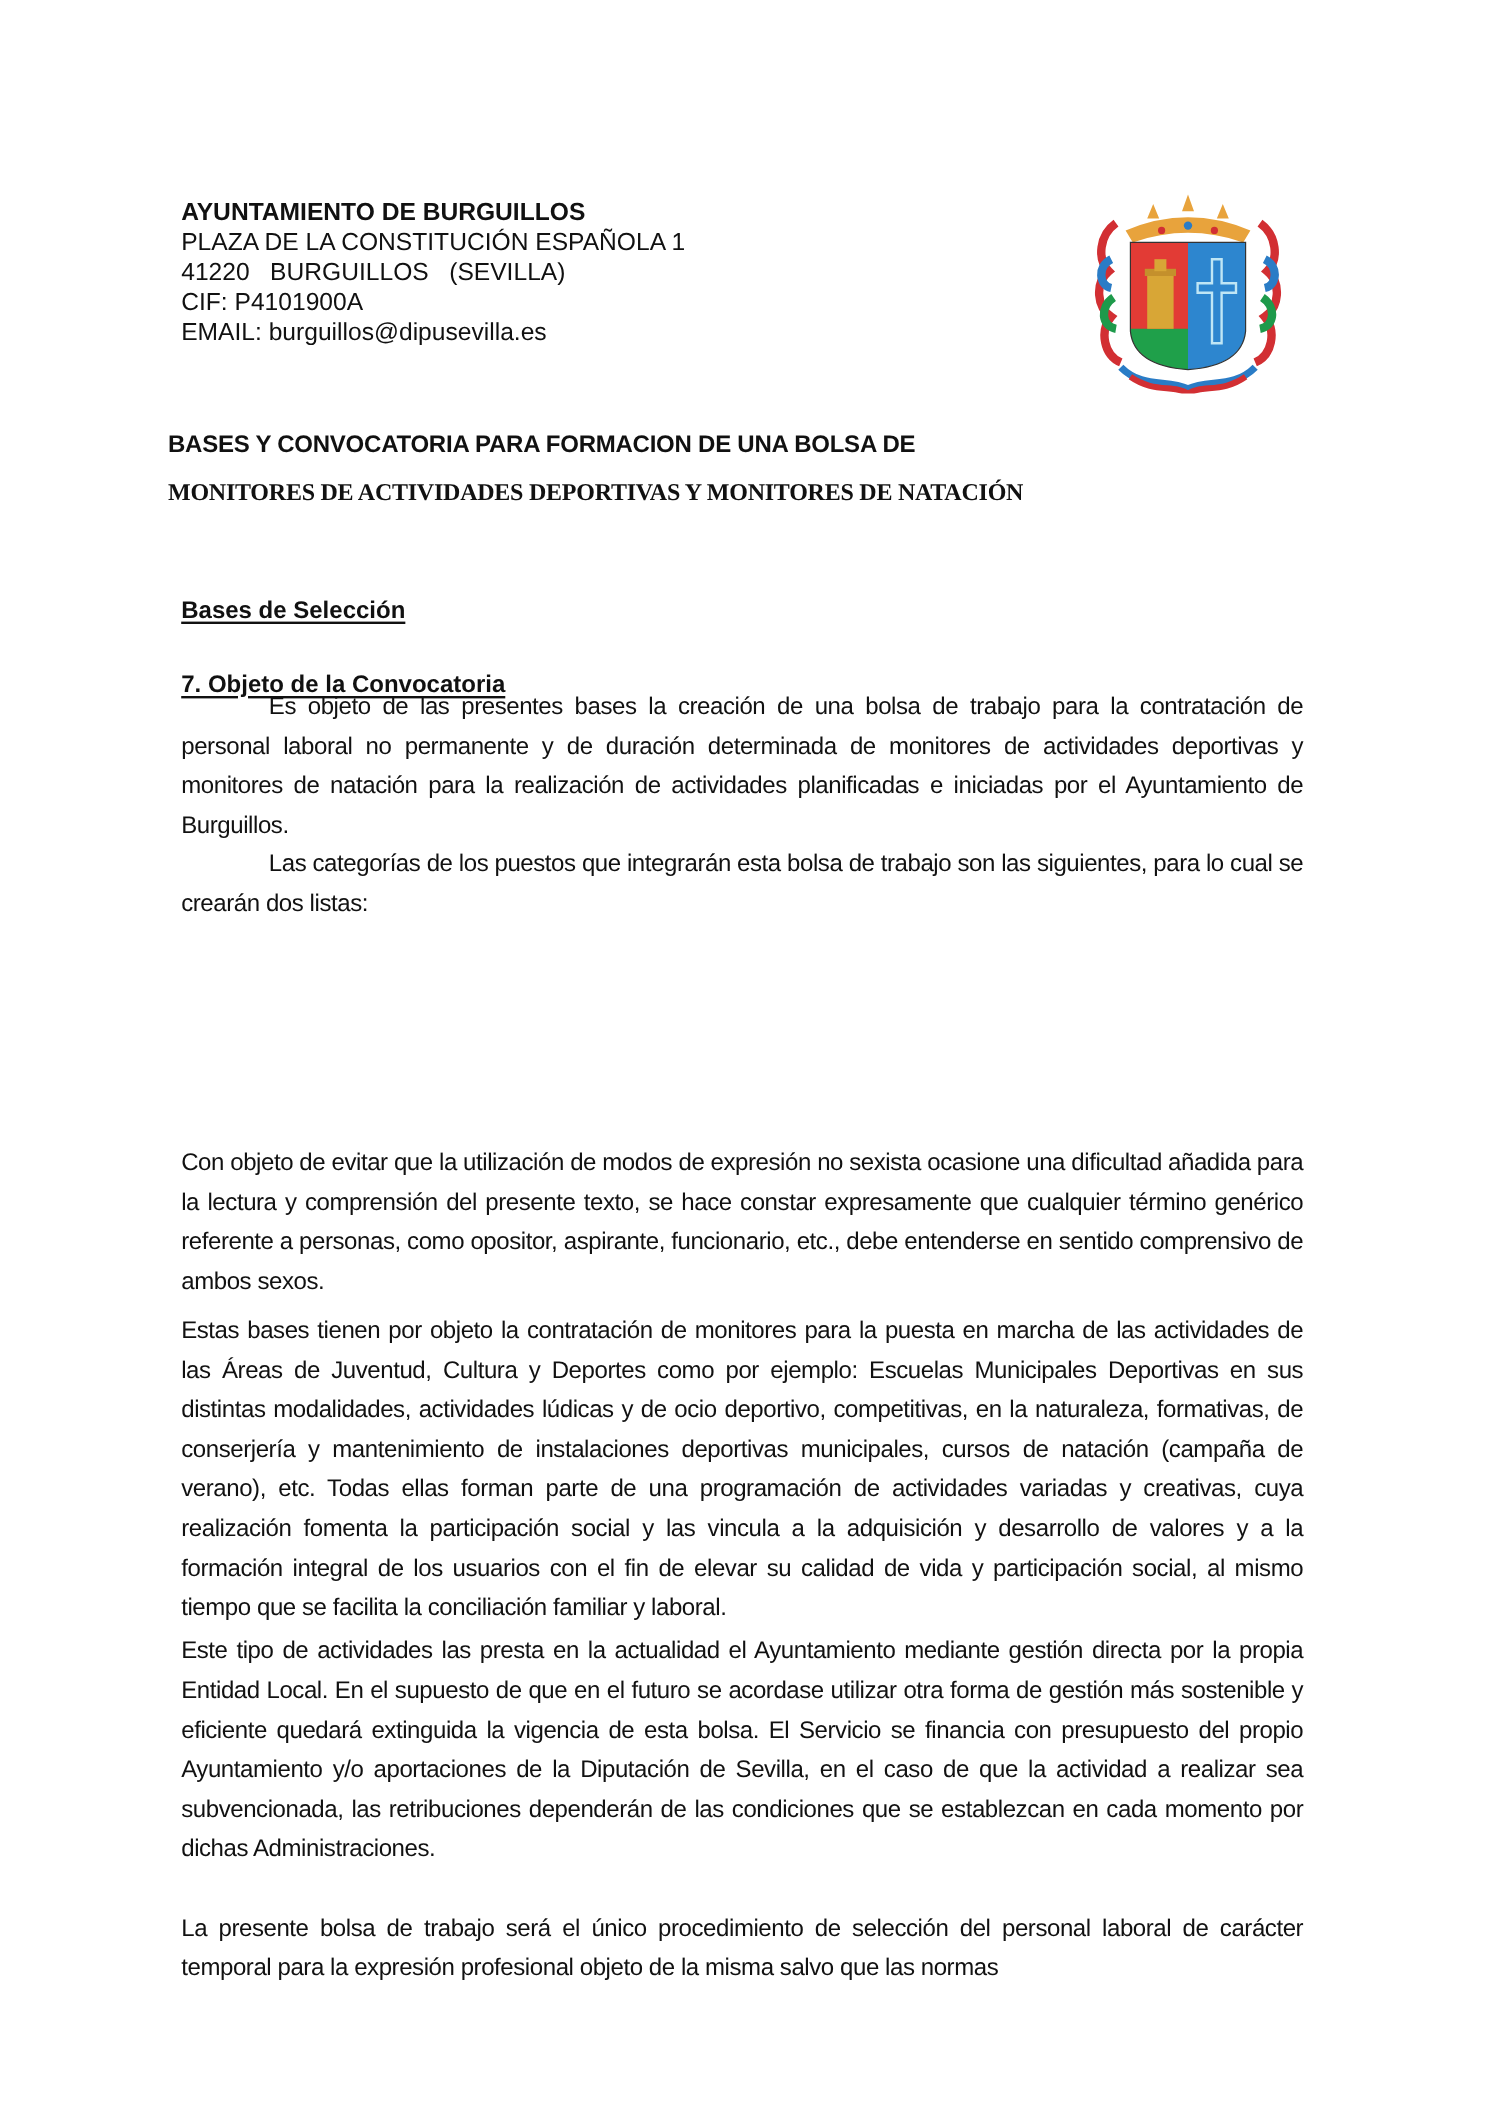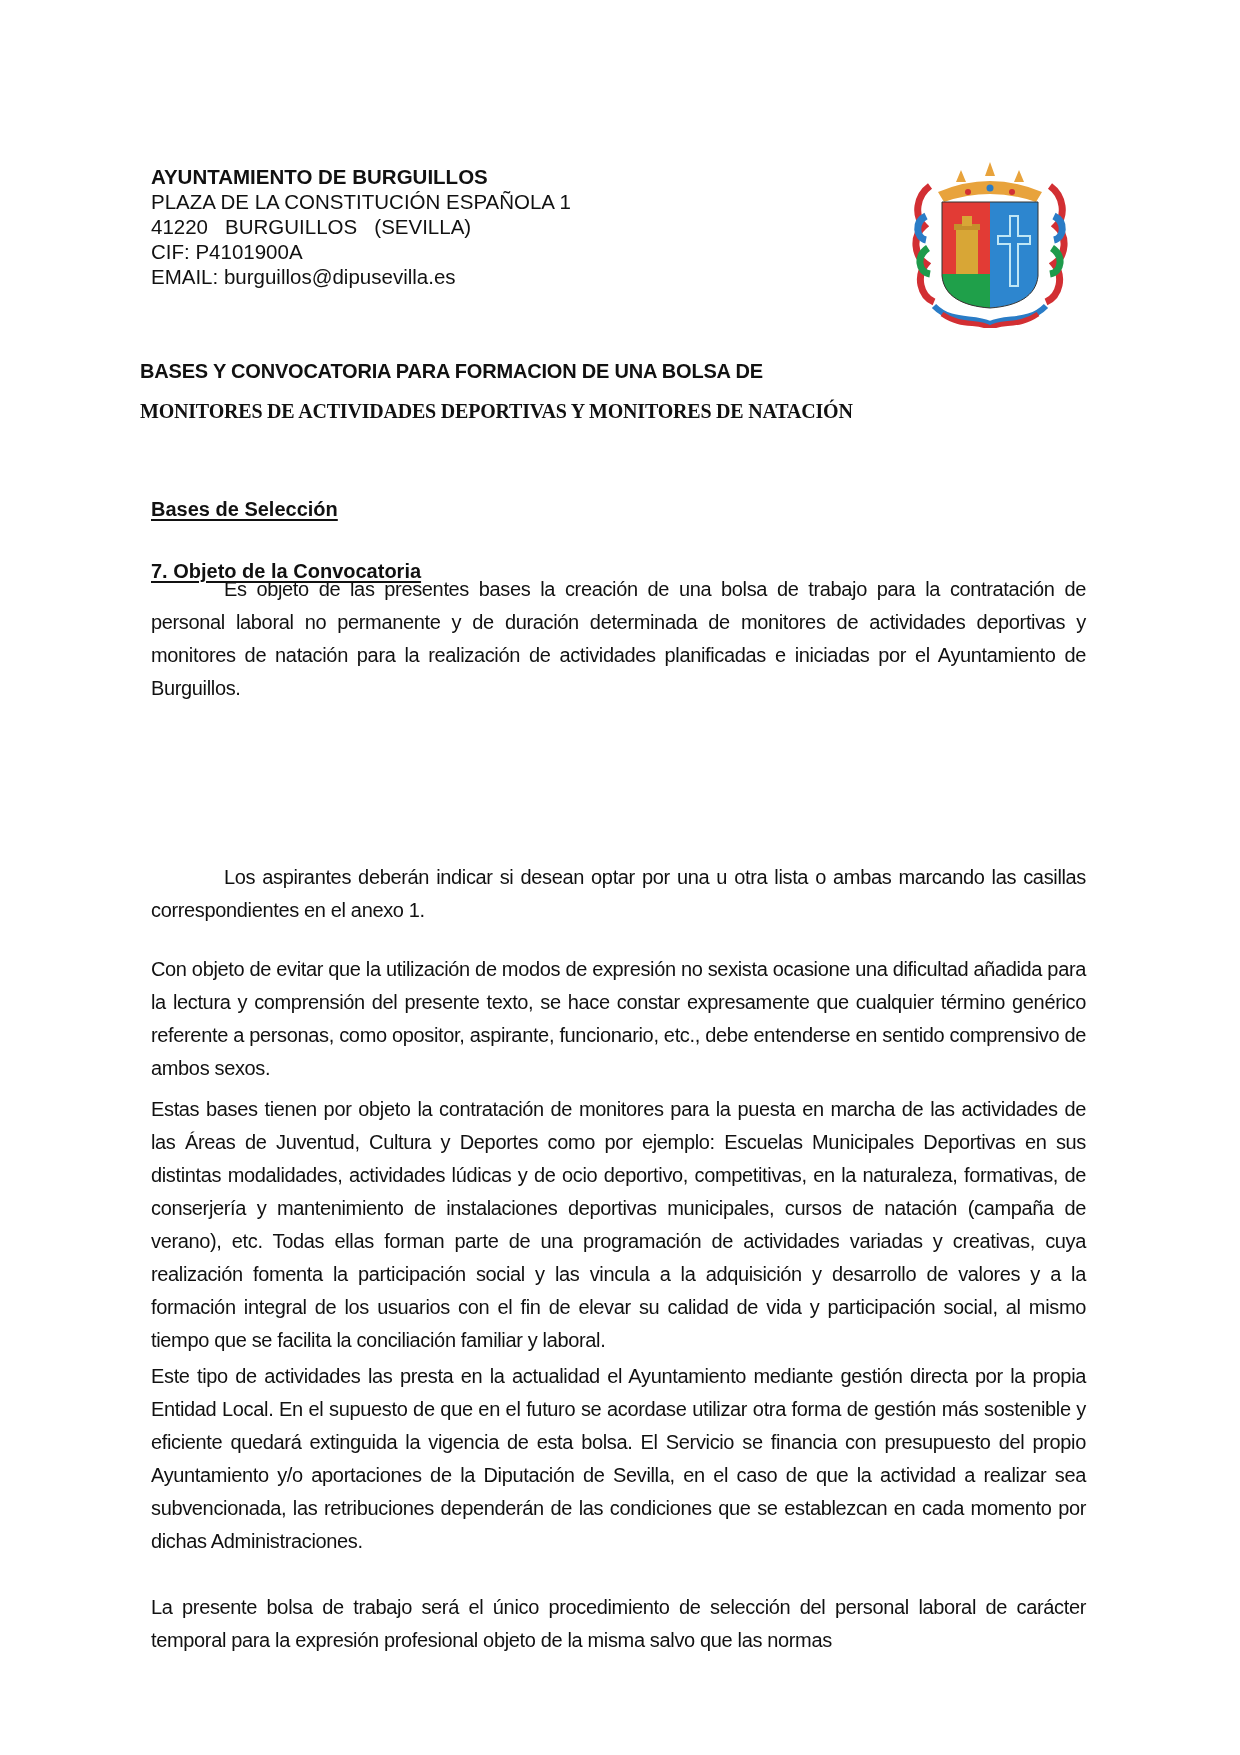--- a/index.html
+++ b/index.html
@@ -76,23 +76,23 @@
   </div>
 
   <div class="title t1">BASES Y CONVOCATORIA PARA FORMACION DE UNA BOLSA DE</div>
   <div class="title t2">MONITORES DE ACTIVIDADES DEPORTIVAS Y MONITORES DE NATACIÓN</div>
 
   <div class="heading" style="top:446px">Bases de Selección</div>
   <div class="heading" style="top:508px">7. Objeto de la Convocatoria</div>
 
   <div class="para" style="top:557px"><span class="indent"></span><span>Es objeto de las presentes bases la creación de una bolsa de trabajo para la contratación de personal laboral no permanente y de duración determinada de monitores de actividades deportivas y monitores de natación para la realización de actividades planificadas e iniciadas por el Ayuntamiento de Burguillos.</span></div>
 
+  <div class="para" style="top:688px"><span class="indent"></span><span>Las categorías de los puestos que integrarán esta bolsa de trabajo son las siguientes, para lo cual se crearán dos listas:</span></div>
 
 
-  <div class="para" style="top:845px"><span class="indent"></span><span>Los aspirantes deberán indicar si desean optar por una u otra lista o ambas marcando las casillas correspondientes en el anexo 1.</span></div>
 
   <div class="para" style="top:937px">Con objeto de evitar que la utilización de modos de expresión no sexista ocasione una dificultad añadida para la lectura y comprensión del presente texto, se hace constar expresamente que cualquier término genérico referente a personas, como opositor, aspirante, funcionario, etc., debe entenderse en sentido comprensivo de ambos sexos.</div>
 
   <div class="para" style="top:1077px">Estas bases tienen por objeto la contratación de monitores para la puesta en marcha de las actividades de las Áreas de Juventud, Cultura y Deportes como por ejemplo: Escuelas Municipales Deportivas en sus distintas modalidades, actividades lúdicas y de ocio deportivo, competitivas, en la naturaleza, formativas, de conserjería y mantenimiento de instalaciones deportivas municipales, cursos de natación (campaña de verano), etc. Todas ellas forman parte de una programación de actividades variadas y creativas, cuya realización fomenta la participación social y las vincula a la adquisición y desarrollo de valores y a la formación integral de los usuarios con el fin de elevar su calidad de vida y participación social, al mismo tiempo que se facilita la conciliación familiar y laboral.</div>
 
   <div class="para" style="top:1344px">Este tipo de actividades las presta en la actualidad el Ayuntamiento mediante gestión directa por la propia Entidad Local. En el supuesto de que en el futuro se acordase utilizar otra forma de gestión más sostenible y eficiente quedará extinguida la vigencia de esta bolsa. El Servicio se financia con presupuesto del propio Ayuntamiento y/o aportaciones de la Diputación de Sevilla, en el caso de que la actividad a realizar sea subvencionada, las retribuciones dependerán de las condiciones que se establezcan en cada momento por dichas Administraciones.</div>
 
   <div class="para" style="top:1575px">La presente bolsa de trabajo será el único procedimiento de selección del personal laboral de carácter temporal para la expresión profesional objeto de la misma salvo que las normas</div>
 
 </div>

